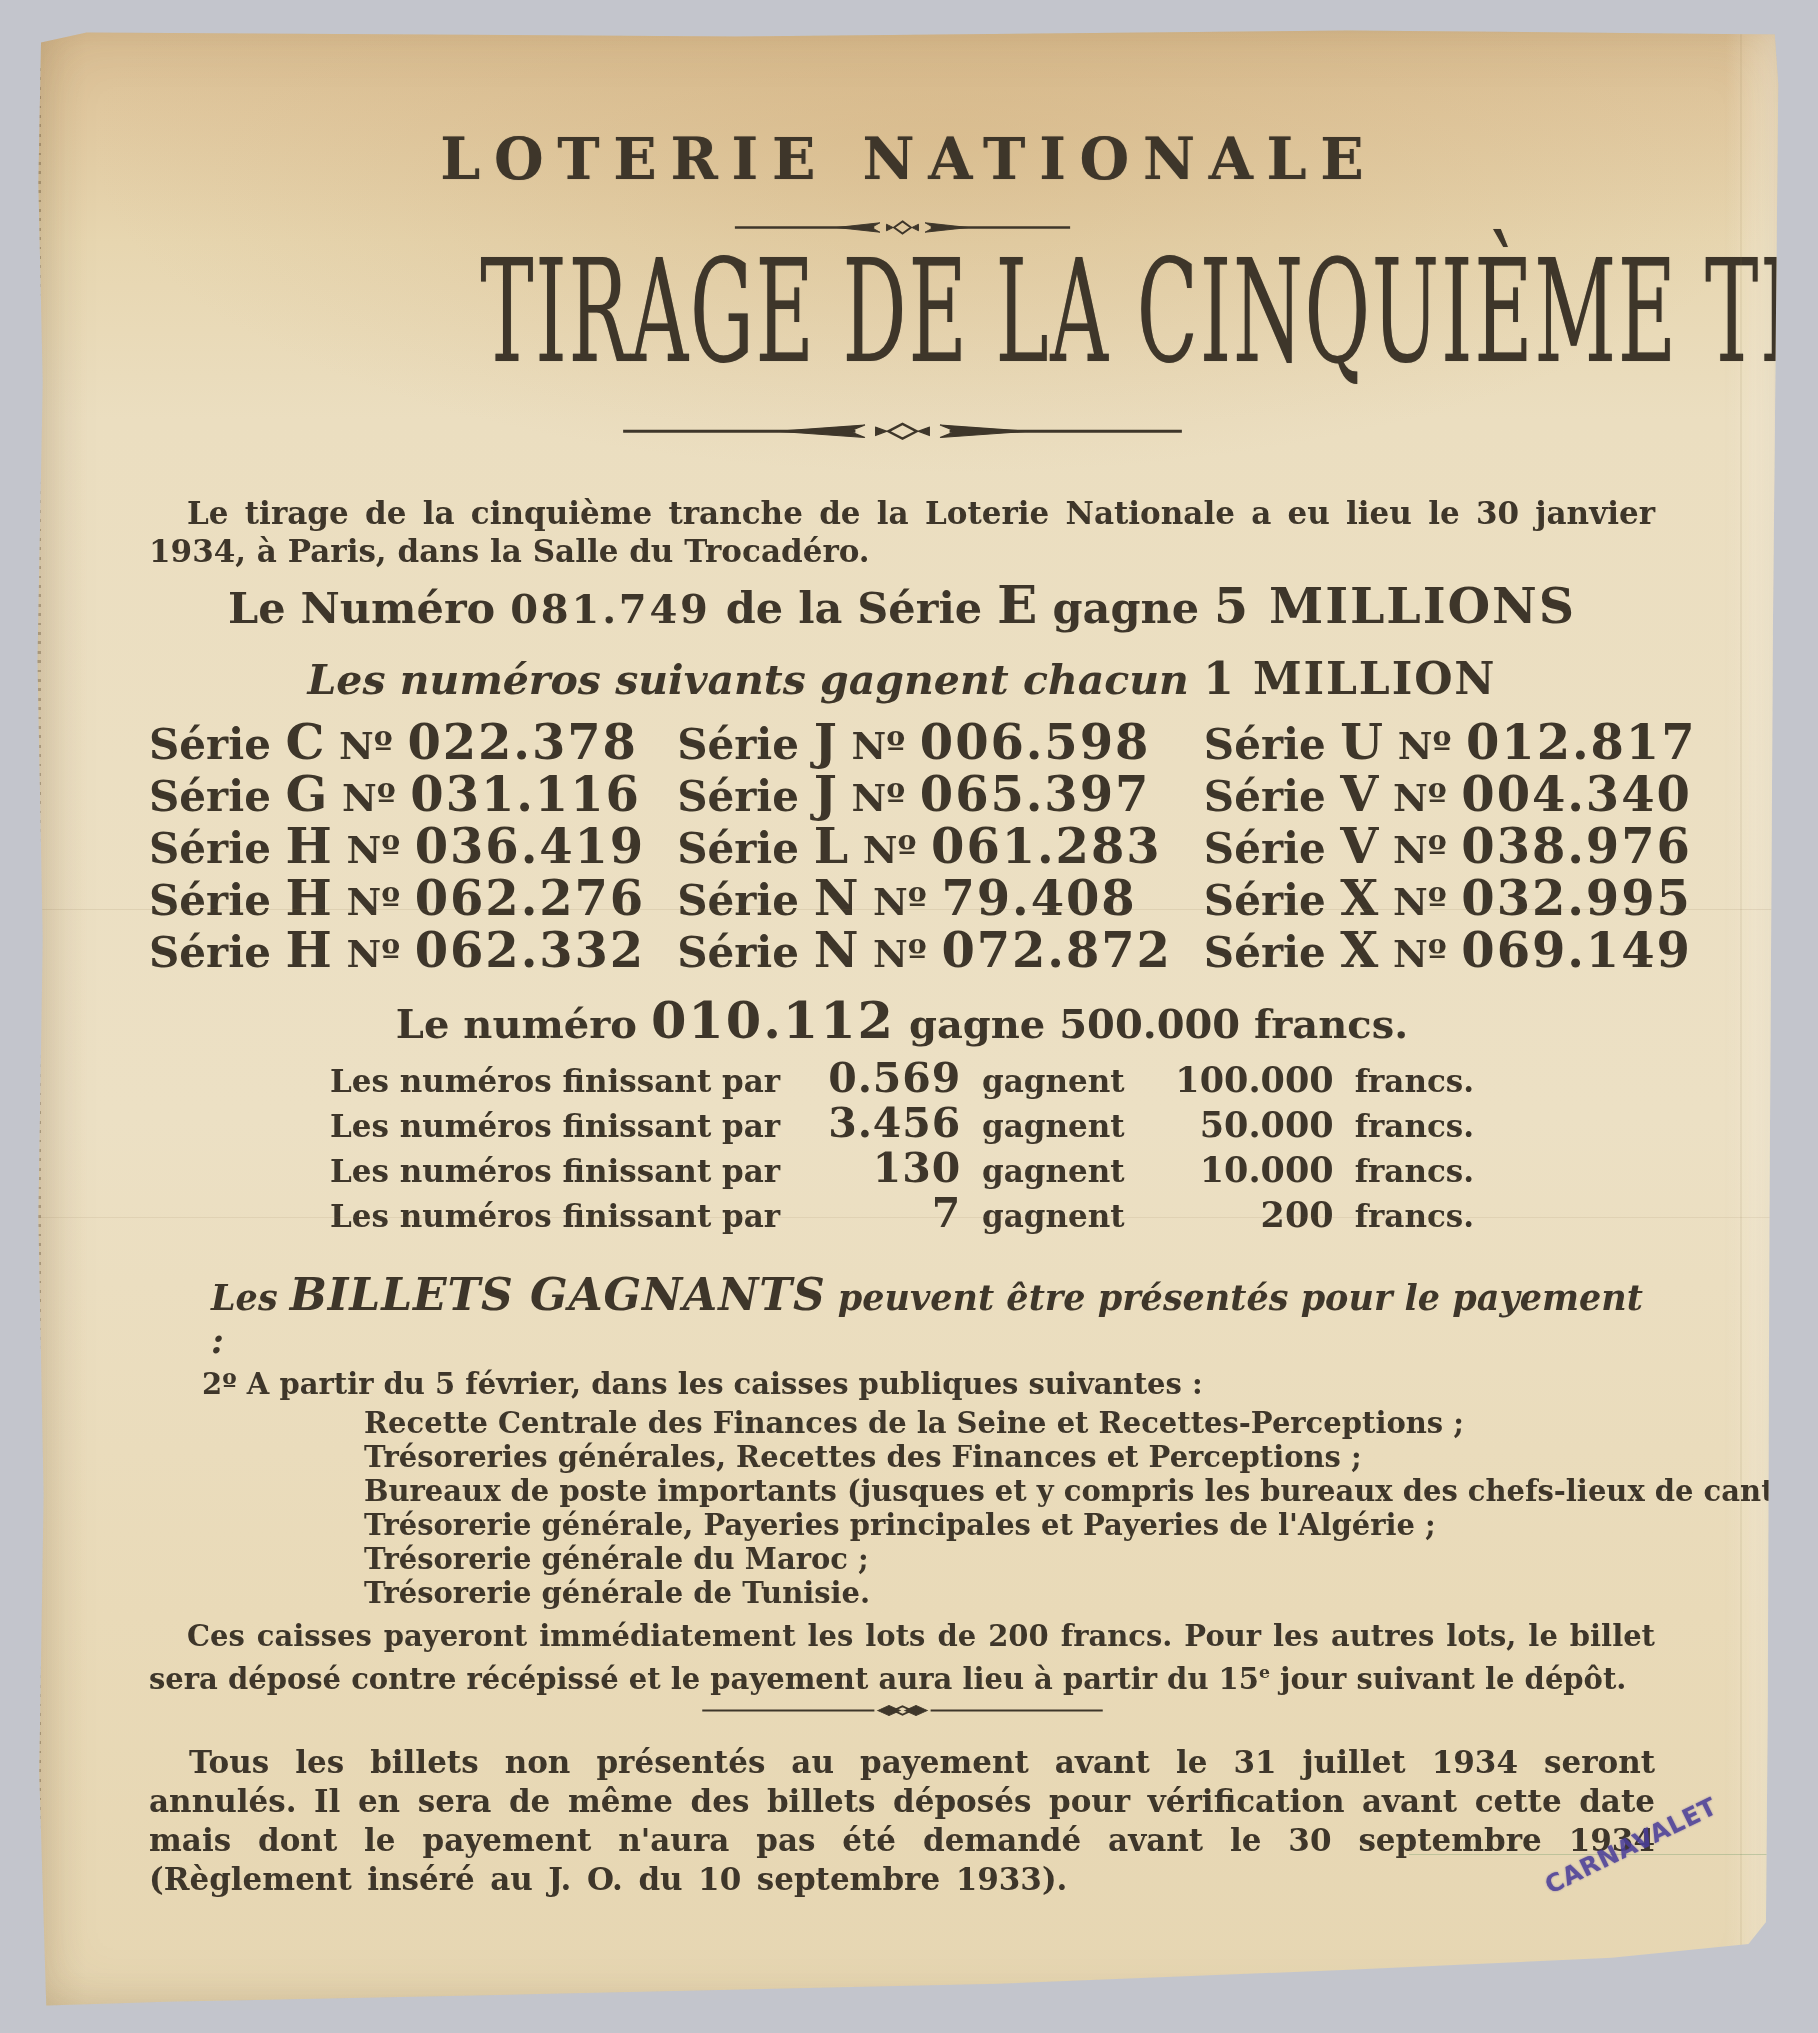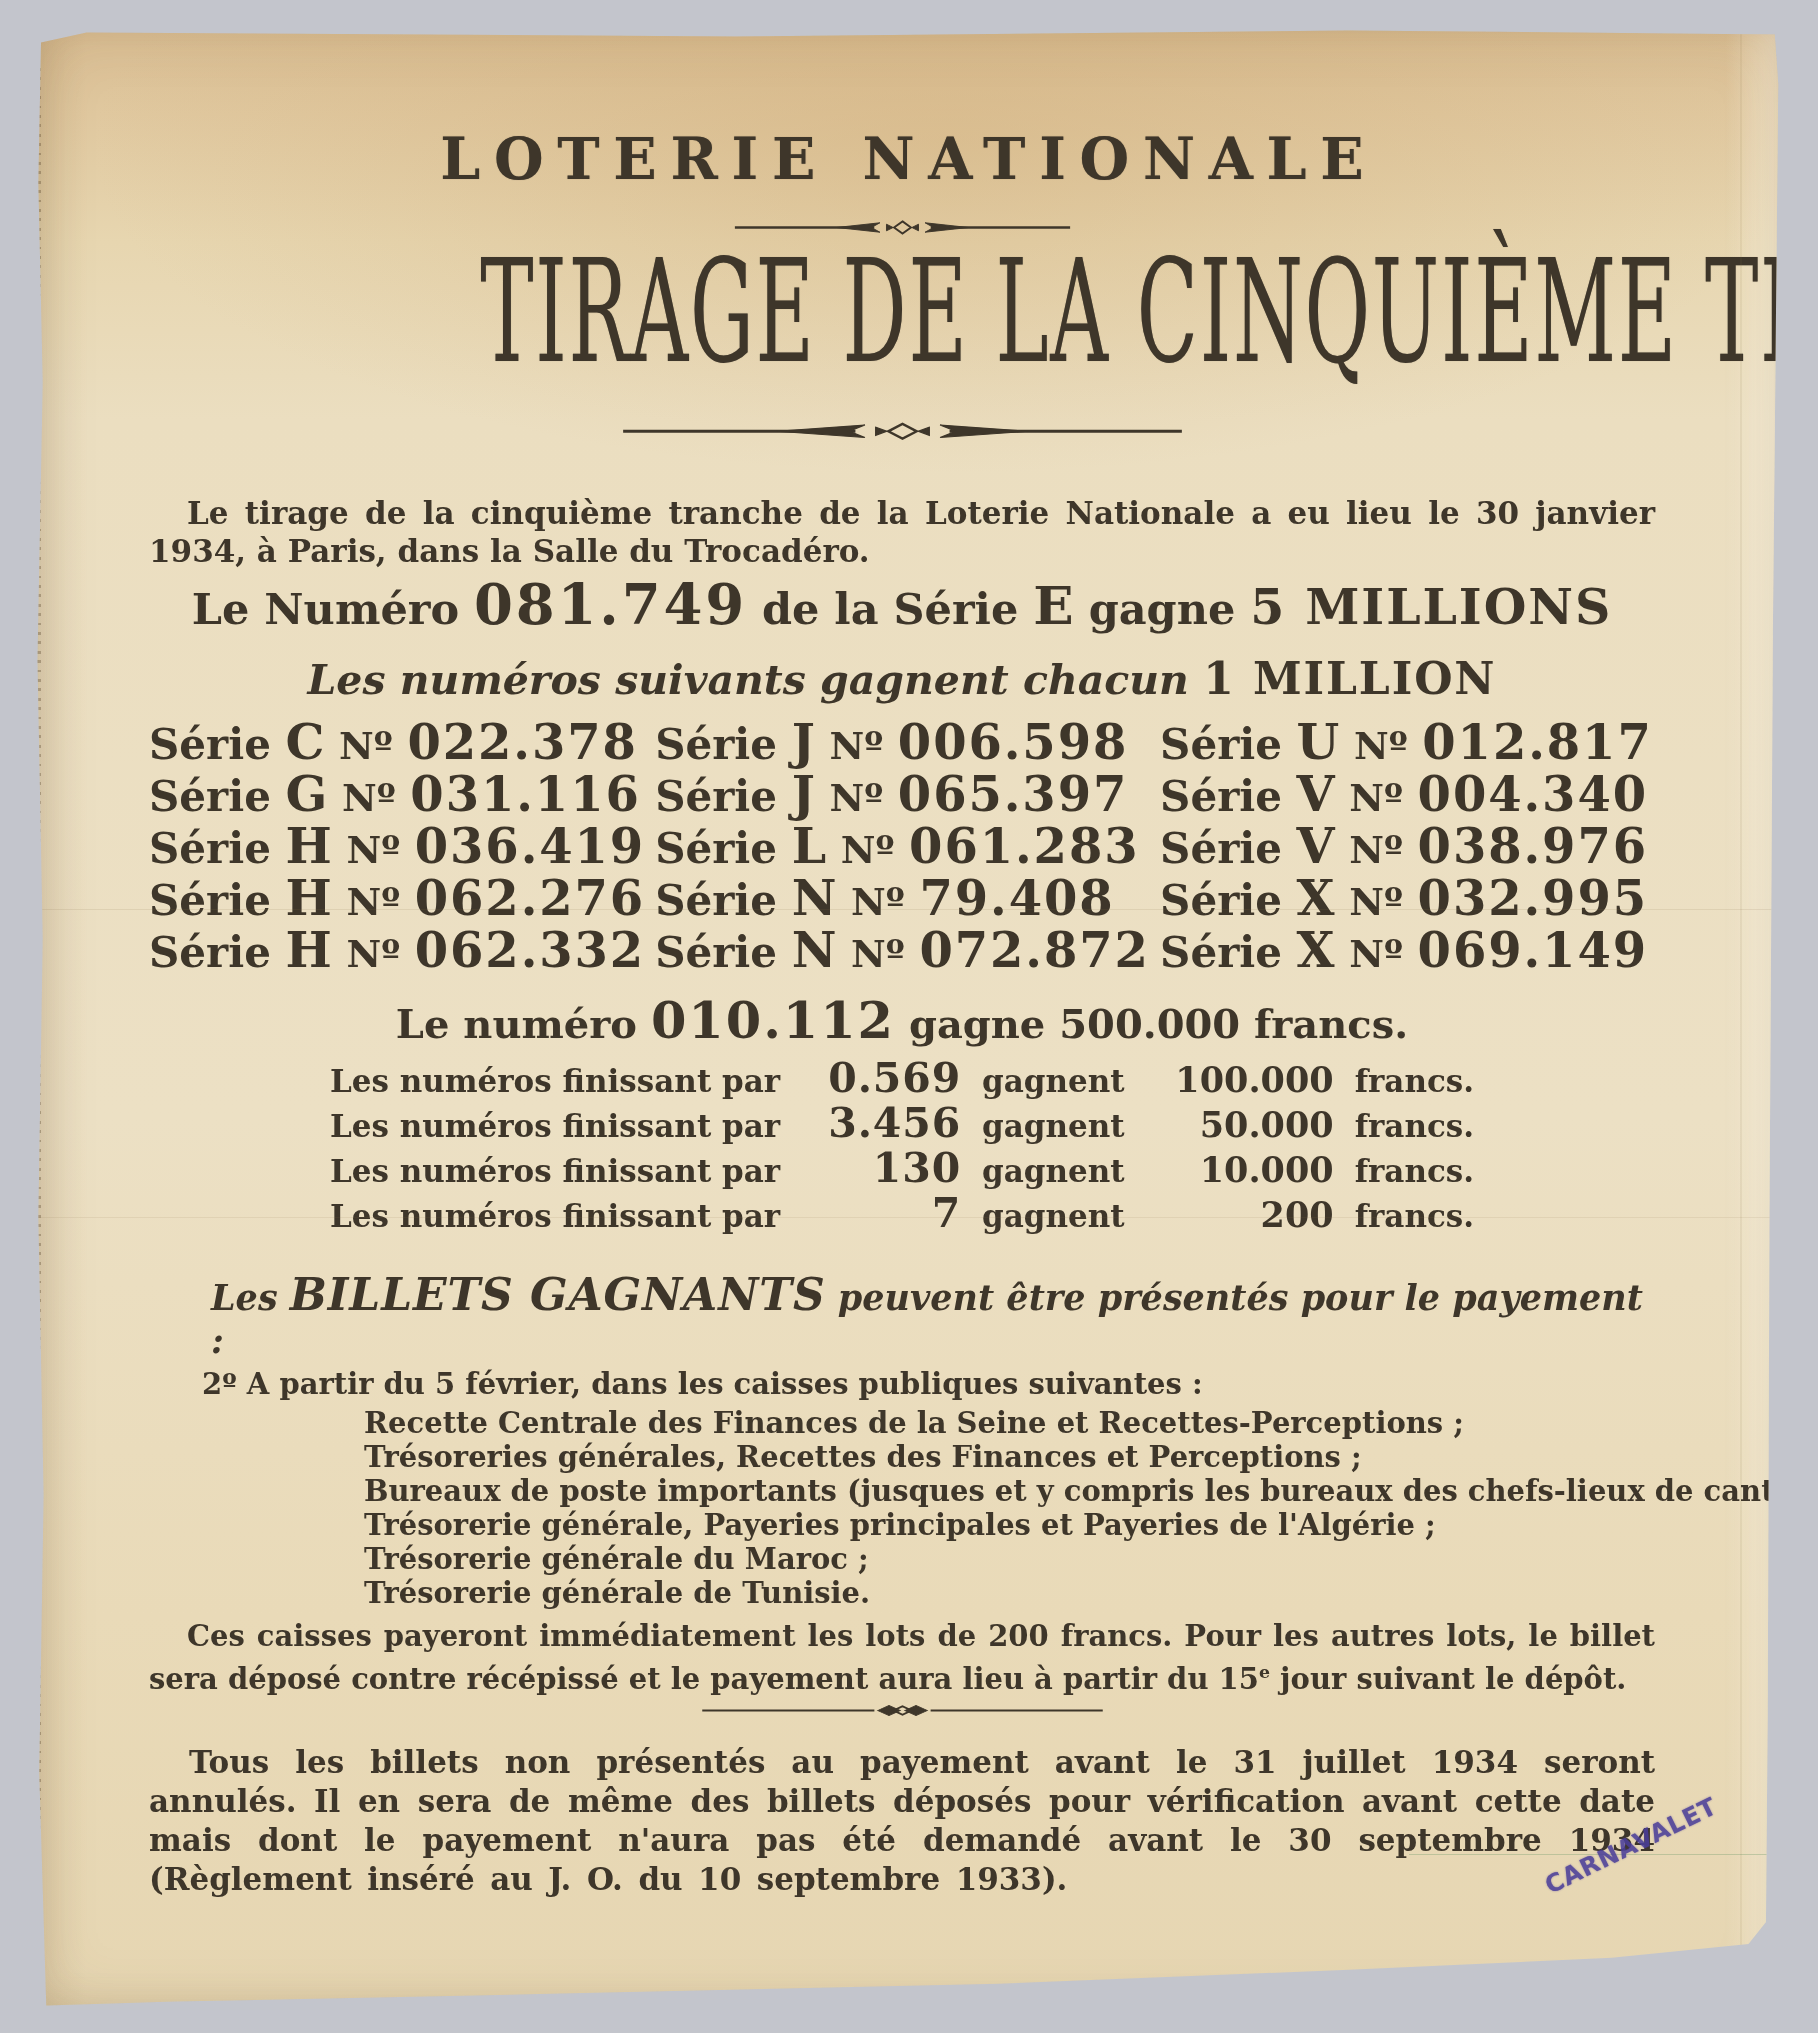--- a/index.html
+++ b/index.html
@@ -34,28 +34,28 @@
   .orn2{margin-top:40px;}
   .orn3{margin-top:5.6px;}
   .subtitle{
     margin:7.5px 0 0;text-align:center;font-size:143px;font-weight:normal;line-height:.95;
     white-space:nowrap;transform:scaleX(.56);transform-origin:50% 50%;
     letter-spacing:.02em;text-shadow:0 0 0.9px rgba(59,52,42,.5);
   }
   .intro{margin:52px 0 0;font-size:31px;font-weight:bold;line-height:38px;text-align:justify;text-indent:38px;}
 
   .grand{margin:3.8px 0 0;text-align:center;font-size:43px;font-weight:bold;line-height:60px;white-space:nowrap;}
-  .grand .num{font-size:56px;letter-spacing:2.8px;}
+  .grand .num{font-size:40px;letter-spacing:2.8px;}
   .grand .series-letter{font-size:53px;}
   .grand .amount{font-size:49px;letter-spacing:1.9px;}
 
   .million{margin:15px 0 0;text-align:center;font-style:italic;font-weight:bold;font-size:41px;line-height:49px;}
   .million .amount{font-style:normal;font-size:44px;letter-spacing:1.9px;}
 
-  .series-grid{margin:13px 0 8px;display:grid;grid-template-columns:1fr 1fr 1fr;column-gap:10px;}
+  .series-grid{margin:13px 0 8px;display:grid;grid-template-columns:1fr 1fr 1fr;column-gap:32px;}
   .series-cell{font-size:42px;font-weight:bold;line-height:49px;white-space:nowrap;}
   .series-cell .letter{font-size:49px;}
   .series-cell .no{font-size:38px;}
   .series-cell .num{font-size:48px;letter-spacing:1.9px;}
 
   .all-series{margin:36px 0 0 87px;font-size:43px;font-weight:bold;font-style:italic;letter-spacing:1.9px;}
 
   .direct{margin:15px 0 0;text-align:center;font-size:40px;font-weight:bold;line-height:55px;}
   .direct .num{font-size:51px;letter-spacing:1.9px;}
 

